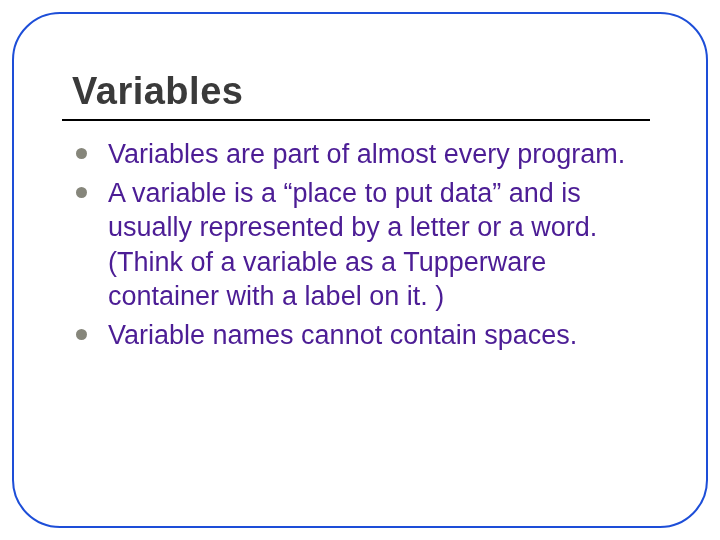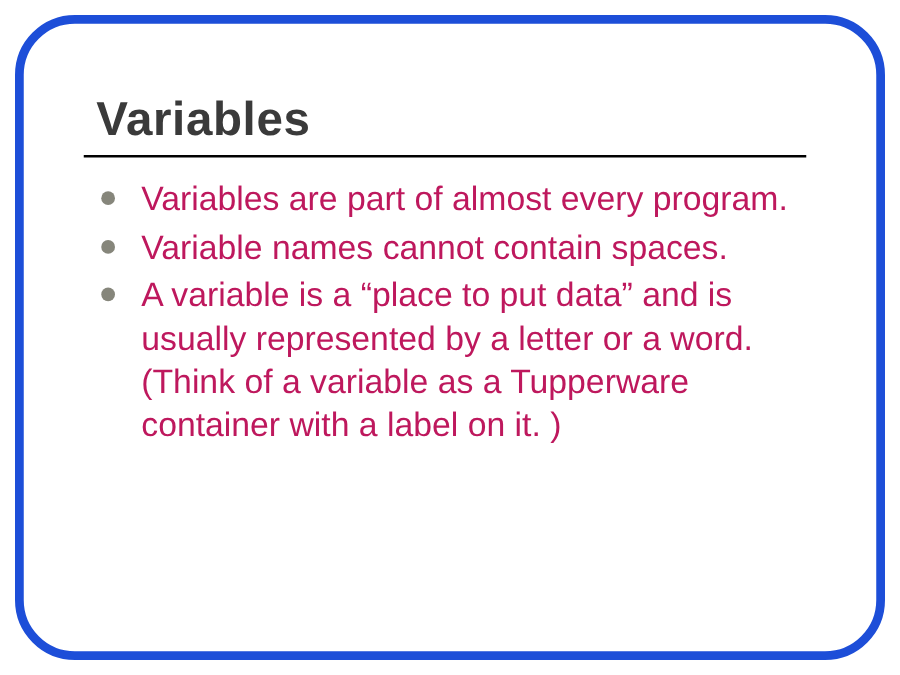--- a/index.html
+++ b/index.html
@@ -16,21 +16,21 @@
     width: 720px;
     height: 540px;
     box-sizing: border-box;
   }
   .frame {
     position: absolute;
     top: 12px;
     left: 12px;
     right: 12px;
     bottom: 12px;
-    border: 7px solid #1d4ed8;
+    border: 2px solid #1d4ed8;
     border-radius: 48px;
     box-sizing: border-box;
     padding: 56px 48px 40px 56px;
   }
   .title-block {
     margin-bottom: 16px;
   }
   .title {
     font-size: 38px;
     font-weight: bold;
@@ -50,21 +50,21 @@
   ul.bullets {
     list-style: none;
     margin: 0;
     padding: 0;
   }
   ul.bullets > li {
     position: relative;
     padding-left: 38px;
     font-size: 27px;
     line-height: 1.28;
-    color: #be185d;
+    color: #4c1d95;
     margin: 0 0 4px 0;
   }
   ul.bullets > li::before {
     content: "";
     position: absolute;
     left: 6px;
     top: 11px;
     width: 11px;
     height: 11px;
     background: #86867b;
@@ -76,18 +76,18 @@
 
 <div class="slide">
   <div class="frame">
     <div class="title-block">
       <h1 class="title">Variables</h1>
       <hr class="title-rule">
     </div>
     <div class="content">
       <ul class="bullets">
         <li>Variables are part of almost every program.</li>
+        <li>A variable is a “place to put data” and is usually represented by a letter or a word. (Think of a variable as a Tupperware container with a label on it. )</li>
         <li>Variable names cannot contain spaces.</li>
-        <li>A variable is a “place to put data” and is usually represented by a letter or a word. (Think of a variable as a Tupperware container with a label on it. )</li>
       </ul>
     </div>
   </div>
 </div>
 
 </body></html>

